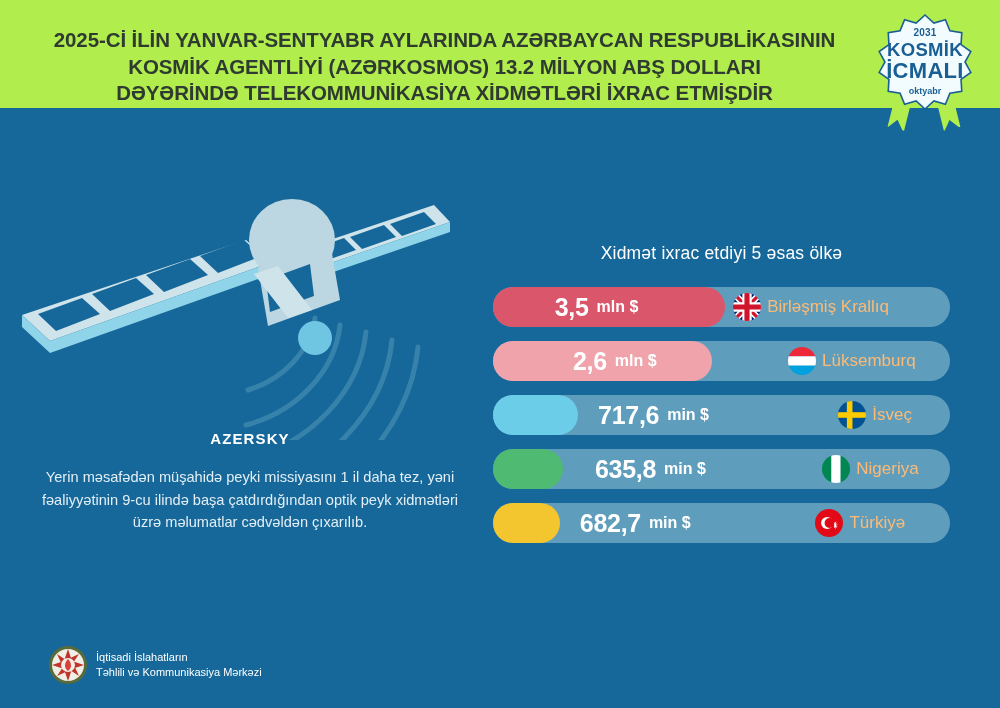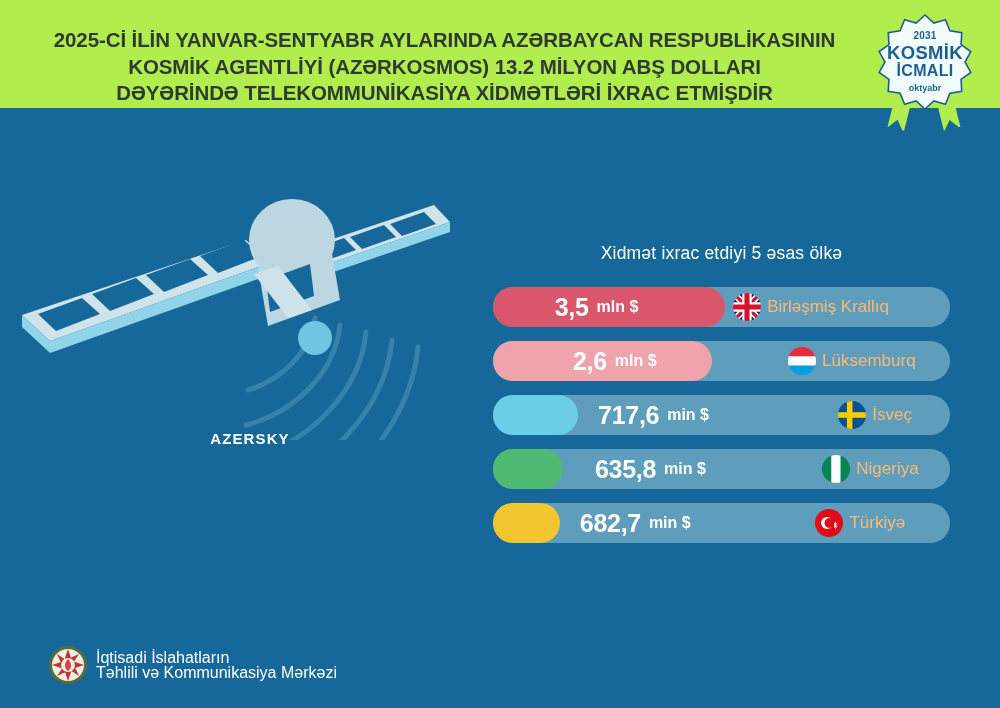--- a/index.html
+++ b/index.html
@@ -60,21 +60,21 @@
   #badge-text {
     position: absolute; left: 13px; top: 4px;
     width: 100px; height: 100px;
     display: flex; flex-direction: column;
     align-items: center; justify-content: center;
     color: #1a5f94; text-align: center;
     line-height: 1;
   }
   #badge-year  { font-size: 10px; font-weight: bold; margin-bottom: 3px; letter-spacing: .2px;}
   #badge-l1    { font-size: 18.5px; font-weight: bold; letter-spacing: .3px; }
-  #badge-l2    { font-size: 16px; font-weight: bold; letter-spacing: .3px; }
+  #badge-l2    { font-size: 22px; font-weight: bold; letter-spacing: .3px; }
   #badge-month { font-size: 9px; font-weight: bold; margin-top: 5px; }
 
   
   #satellite { position: absolute; left: 10px; top: 100px; width: 470px; height: 340px; }
 
   
   #azersky-title {
     position: absolute; left: 40px; top: 430px; width: 420px;
     text-align: center; color: #ffffff;
     font-size: 15px; font-weight: bold; letter-spacing: 1.1px;
@@ -119,21 +119,21 @@
   .bar-country {
     position: absolute; top: 0; height: 40px;
     display: flex; align-items: center;
     color: #fdba74; font-size: 17px; white-space: nowrap;
   }
 
   
   #footer-logo { position: absolute; left: 48px; top: 645px; width: 40px; height: 40px; }
   #footer-text {
     position: absolute; left: 96px; top: 650px;
-    color: #ffffff; font-size: 16px; line-height: 15px;
+    color: #ffffff; font-size: 11px; line-height: 15px;
   }
 </style>
 </head>
 <body>
 
 <div id="page" style="background: rgb(22, 104, 154);">
 
   <div id="header" style="background: rgb(178, 237, 78);">
     <div id="header-title" style="color: rgb(47, 59, 48);">
       <span class="tl">2025-Cİ İLİN YANVAR-SENTYABR AYLARINDA AZƏRBAYCAN RESPUBLİKASININ</span>
@@ -188,20 +188,21 @@
     <g>
       <ellipse cx="282" cy="140" rx="43" ry="41" fill="#bcd7e2"></ellipse>
       <polygon points="248,168 320,142 330,200 258,226" fill="#bcd7e2"></polygon>
       <polygon points="256,180 300,164 304,196 260,212" fill="#16689a"></polygon>
       <polygon points="244,174 268,166 302,210 278,218" fill="#cfe3ea"></polygon>
       <circle cx="305" cy="238" r="17" fill="#6ec6e2"></circle>
     </g>
   </svg>
 
   <div id="azersky-title">AZERSKY</div>
+  <div id="azersky-desc">Yerin məsafədən müşahidə peyki missiyasını 1 il daha tez, yəni fəaliyyətinin 9-cu ilində başa çatdırdığından optik peyk xidmətləri üzrə məlumatlar cədvəldən çıxarılıb.</div>
 
   <div id="chart-heading">Xidmət ixrac etdiyi 5 əsas ölkə</div>
   <div id="chart-rows">
       <div class="bar-row">
         <div class="bar-track" style="background: rgb(95, 157, 189);"></div>
         <div class="bar-fill" style="width: 232.156px; background: rgb(217, 86, 107);"></div>
         <div class="bar-value" style="left: 61.695px;">
           <span class="num">3,5</span>
           <span class="unit">mln $</span>
         </div>

